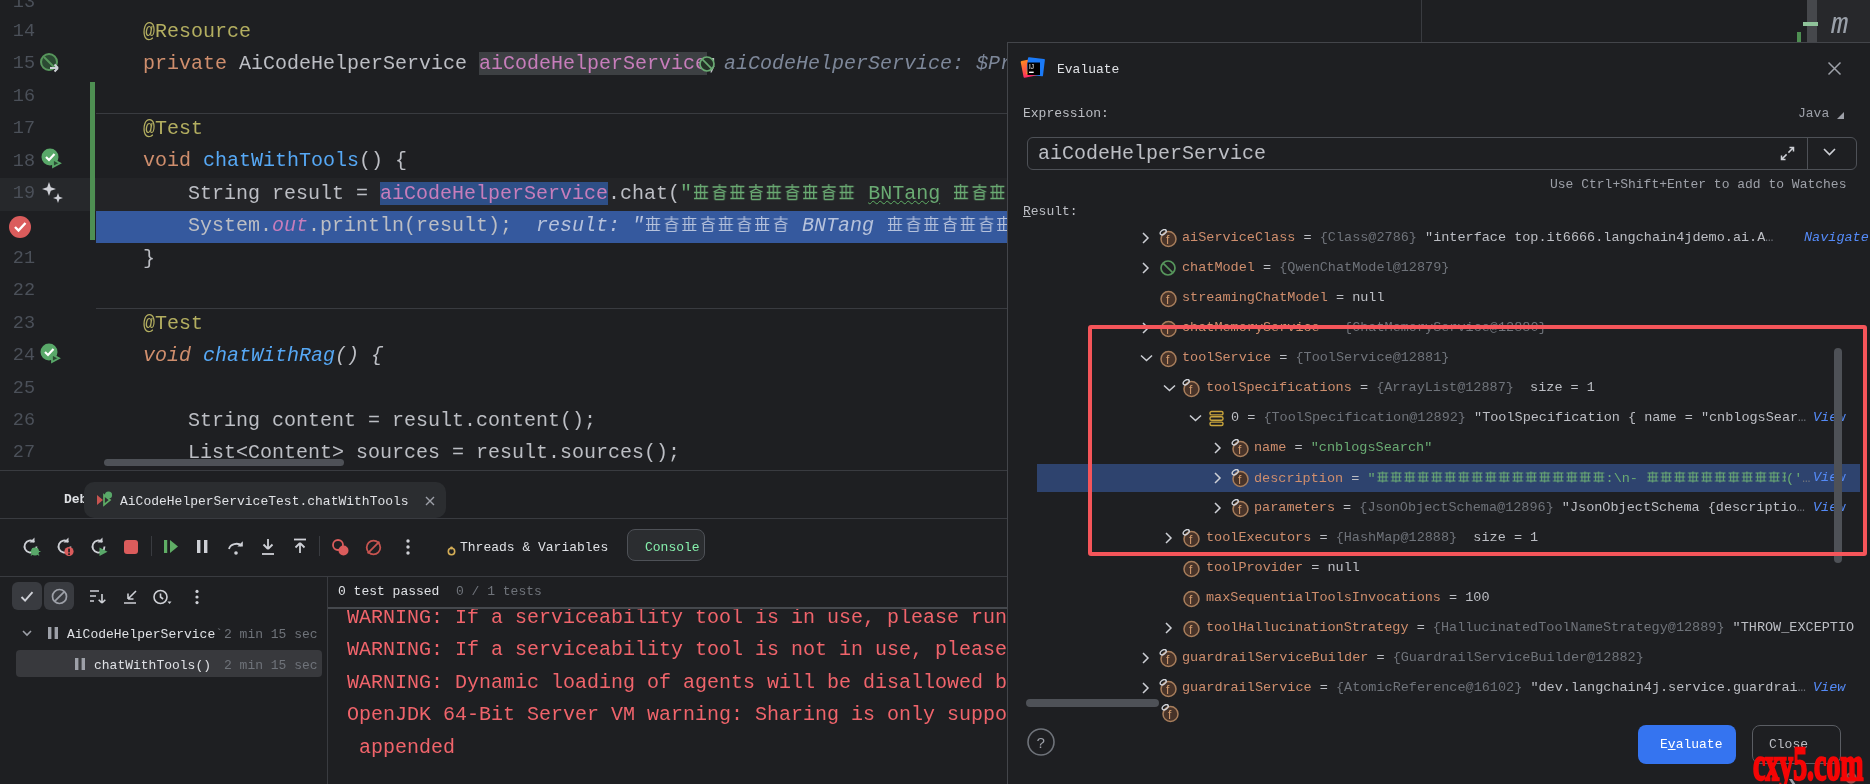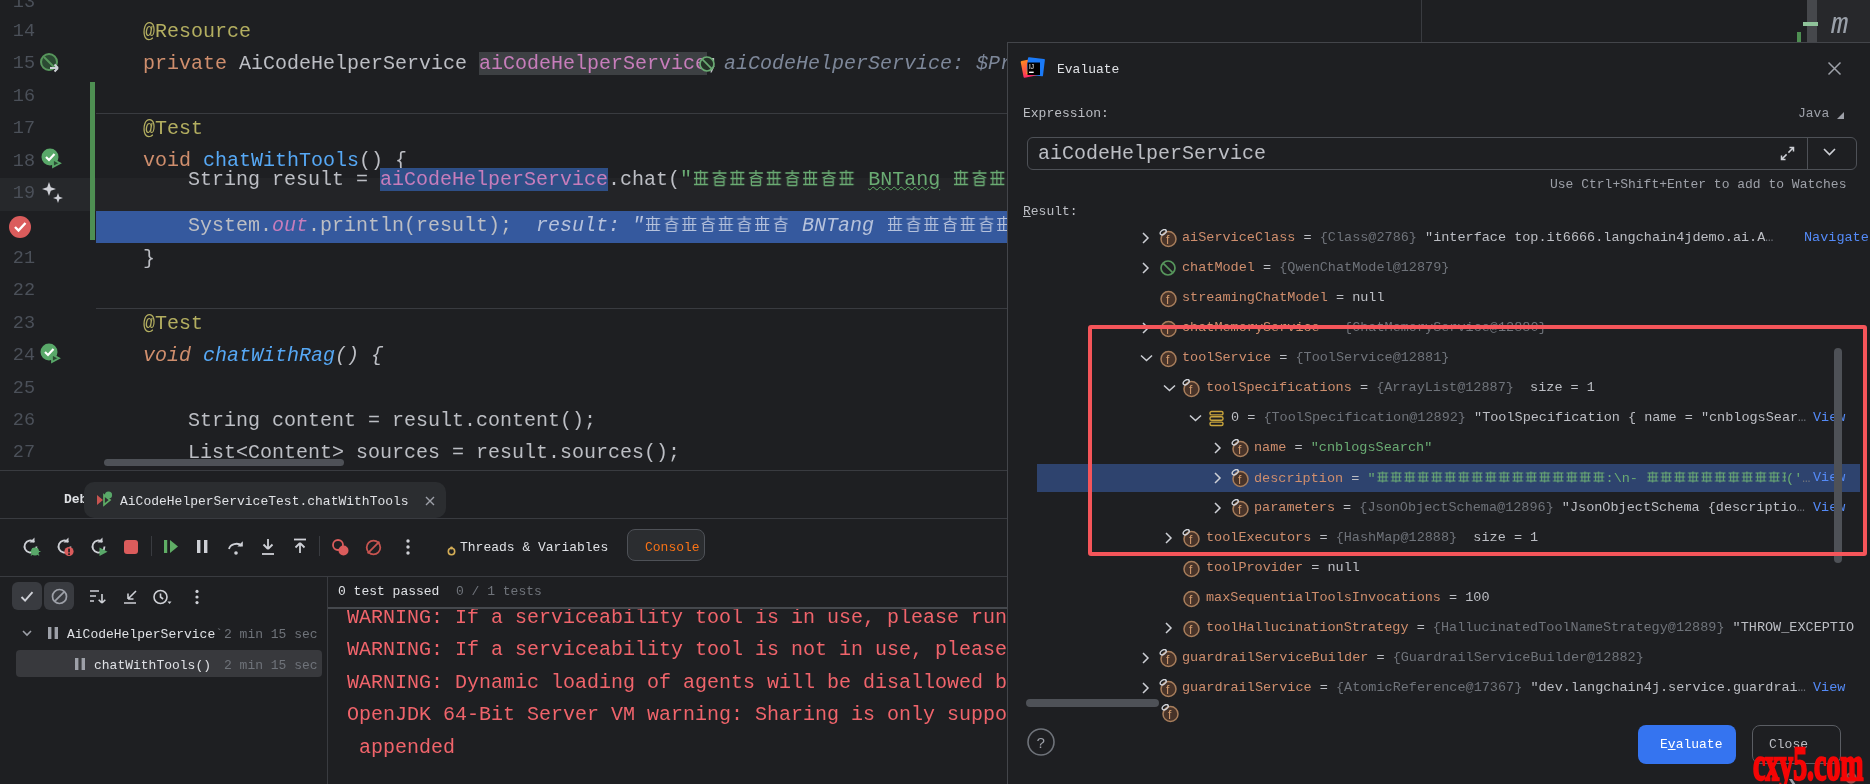--- a/index.html
+++ b/index.html
@@ -13,21 +13,21 @@
   .ann { color:#b3ae60; }
   .mth { color:#56a8f5; }
   .str { color:#6aab73; }
   .fld { color:#c77dbb; }
   .hint { color:#7d8799; font-style:italic; }
   .dhint { color:#b6c2dc; font-style:italic; }
   .ui { font-size:13px; color:#bcbec4; line-height:16px; white-space:pre; }
   .tfont { font-size:13.5px; white-space:pre; color:#bcbec4; }
   .oname { color:#cf8e6d;text-align:center; }
   .ref { color:#6f737a; }
-  .lnk { color:#548af7; }
+  .lnk { color:#548af7;font-style:italic; }
   .tgreen { color:#6aab73; }
   svg.i { display:block; }
   .cjk { vertical-align:-3px; }
 </style>
 </head>
 <body>
 <svg width="0" height="0" style="position:absolute">
   <defs>
     <pattern id="cjkG" width="36.4" height="20" patternUnits="userSpaceOnUse">
       <path d="M2 4.5h14M2 10.5h14M2 16.5h14M4.5 4.5v12M12.5 4.5v12M8.5 2v15" stroke="#6aab73" stroke-width="1.3" fill="none"></path>
@@ -106,21 +106,21 @@
     <div class="abs code" style="left:143px;top:48px;"><span class="kw">private</span> AiCodeHelperService <span style="background:#3d4043;"><span class="fld">aiCodeHelperService</span></span>;</div>
     <div class="abs" style="left:698px;top:55px;width:18px;height:18px;">
       <svg class="i" width="18" height="18" viewBox="0 0 18 18">
           <circle cx="9" cy="9" r="7" fill="#243227" stroke="#6aab73" stroke-width="1.7"></circle>
           <line x1="4.2" y1="4.2" x2="13.8" y2="13.8" stroke="#6aab73" stroke-width="1.7"></line>
         </svg>
     </div>
     <div class="abs code hint" style="left:724px;top:48px;">aiCodeHelperService: $Prox</div>
     <div class="abs code" style="left:143px;top:113px;"><span class="ann">@Test</span></div>
     <div class="abs code" style="left:143px;top:145px;"><span class="kw">void</span> <span class="mth">chatWithTools</span>() {</div>
-    <div class="abs code" style="left:188px;top:164px;">String result = <span style="background:#2e4f87;"><span class="fld">aiCodeHelperService</span></span>.chat(<span class="str">"</span><svg class="cjk" width="164" height="20">
+    <div class="abs code" style="left:188px;top:178px;">String result = <span style="background:#2e4f87;"><span class="fld">aiCodeHelperService</span></span>.chat(<span class="str">"</span><svg class="cjk" width="164" height="20">
           <rect width="164" height="20" fill="url(#cjkG)"></rect>
         </svg><span class="str"> <span style="text-decoration:underline wavy #5fad65 1px;">BNTang</span> </span><svg class="cjk" width="110" height="20">
           <rect width="110" height="20" fill="url(#cjkG)"></rect>
         </svg></div>
     <div class="abs code" style="left:188px;top:210px;">System.<span class="fld" style="font-style:italic;">out</span>.println(result);&nbsp;&nbsp;<span class="dhint">result: "</span><svg class="cjk" width="146" height="20">
           <rect width="146" height="20" fill="url(#cjkB)"></rect>
         </svg><span class="dhint"> BNTang </span><svg class="cjk" width="165" height="20">
           <rect width="165" height="20" fill="url(#cjkB)"></rect>
         </svg></div>
     <div class="abs code" style="left:143px;top:243px;">}</div>
@@ -206,21 +206,21 @@
       <circle cx="9" cy="4" r="1.7" fill="#ced0d6"></circle>
         <circle cx="9" cy="10" r="1.7" fill="#ced0d6"></circle>
         <circle cx="9" cy="16" r="1.7" fill="#ced0d6"></circle>
     </svg>
     <svg class="abs i" style="left:446px;top:76px;" width="11" height="11" viewBox="0 0 11 11">
         <circle cx="5.5" cy="5.5" r="3.2" fill="none" stroke="#d5ae57" stroke-width="1.6"></circle>
         <circle cx="5.5" cy="2" r="1.4" fill="#d5ae57"></circle>
       </svg>
     <div class="abs ui" style="left:460px;top:70px;color:#dfe1e5;">Threads &amp; Variables</div>
     <div class="abs" style="left:627px;top:59px;width:78px;height:32px;background:#2b2d30;border:1px solid #4e5157;border-radius:8px;"></div>
-    <div class="abs ui" style="left:645px;top:70px;color:#f97316;">Console</div>
+    <div class="abs ui" style="left:645px;top:70px;color:#86efac;">Console</div>
     
     <div class="abs" style="left:12px;top:112px;width:30px;height:28px;background:#393b40;border-radius:6px;"></div>
     <svg class="abs i" style="left:19px;top:119px;" width="16" height="15" viewBox="0 0 16 15">
         <path d="M2.5 8l3.6 3.6L13.5 3.2" stroke="#ced0d6" stroke-width="1.9" fill="none"></path>
       </svg>
     <div class="abs" style="left:44px;top:112px;width:30px;height:28px;background:#393b40;border-radius:6px;"></div>
     <svg class="abs i" style="left:50px;top:117px;" width="19" height="19" viewBox="0 0 19 19">
         <circle cx="9.5" cy="9.5" r="7" fill="none" stroke="#9da0a8" stroke-width="1.7"></circle>
         <line x1="4.6" y1="14.4" x2="14.4" y2="4.6" stroke="#9da0a8" stroke-width="1.7"></line>
       </svg>
@@ -442,21 +442,21 @@
         </svg>
     <div class="abs tfont" style="left:174px;top:607px;"><span class="oname">guardrailServiceBuilder</span> = <span class="ref">{GuardrailServiceBuilder@12882}</span></div>
     <svg class="abs i" style="left:130px;top:637px;" width="16" height="16" viewBox="0 0 16 16">
           <path d="M5 3l5 5-5 5" stroke="#ced0d6" stroke-width="1.5" fill="none"></path>
         </svg>
     <svg class="abs i" style="left:151px;top:636px;" width="19" height="19" viewBox="0 0 19 19">
           <circle cx="9.5" cy="10" r="7.5" fill="#473329" stroke="#a87e5c" stroke-width="1.5"></circle>
           <text x="7" y="14.5" font-size="12" fill="#d09a6d" font-family="Liberation Sans">f</text>
           <ellipse cx="4.2" cy="3.2" rx="3.4" ry="2.1" transform="rotate(-35 4.2 3.2)" fill="none" stroke="#d0d3d9" stroke-width="1.4"></ellipse>
         </svg>
-    <div class="abs tfont" style="left:174px;top:637px;"><span class="oname">guardrailService</span> = <span class="ref">{AtomicReference@17367}</span> "dev.langchain4j.service.guardrai<span class="ref">…</span></div>
+    <div class="abs tfont" style="left:174px;top:637px;"><span class="oname">guardrailService</span> = <span class="ref">{AtomicReference@16102}</span> "dev.langchain4j.service.guardrai<span class="ref">…</span></div>
     <div class="abs tfont lnk" style="left:805px;top:637px;">View</div>
     <svg class="abs i" style="left:153px;top:661px;" width="19" height="19" viewBox="0 0 19 19">
           <circle cx="9.5" cy="10" r="7.5" fill="#473329" stroke="#a87e5c" stroke-width="1.5"></circle>
           <text x="7" y="14.5" font-size="12" fill="#d09a6d" font-family="Liberation Sans">f</text>
           <ellipse cx="4.2" cy="3.2" rx="3.4" ry="2.1" transform="rotate(-35 4.2 3.2)" fill="none" stroke="#d0d3d9" stroke-width="1.4"></ellipse>
         </svg>
     </div>
 
     <div class="abs" style="left:826px;top:305px;width:8px;height:215px;border-radius:4px;background:#4e5157;"></div>
     <div class="abs" style="left:18px;top:656px;width:133px;height:8px;border-radius:4px;background:#4e5157;"></div>

